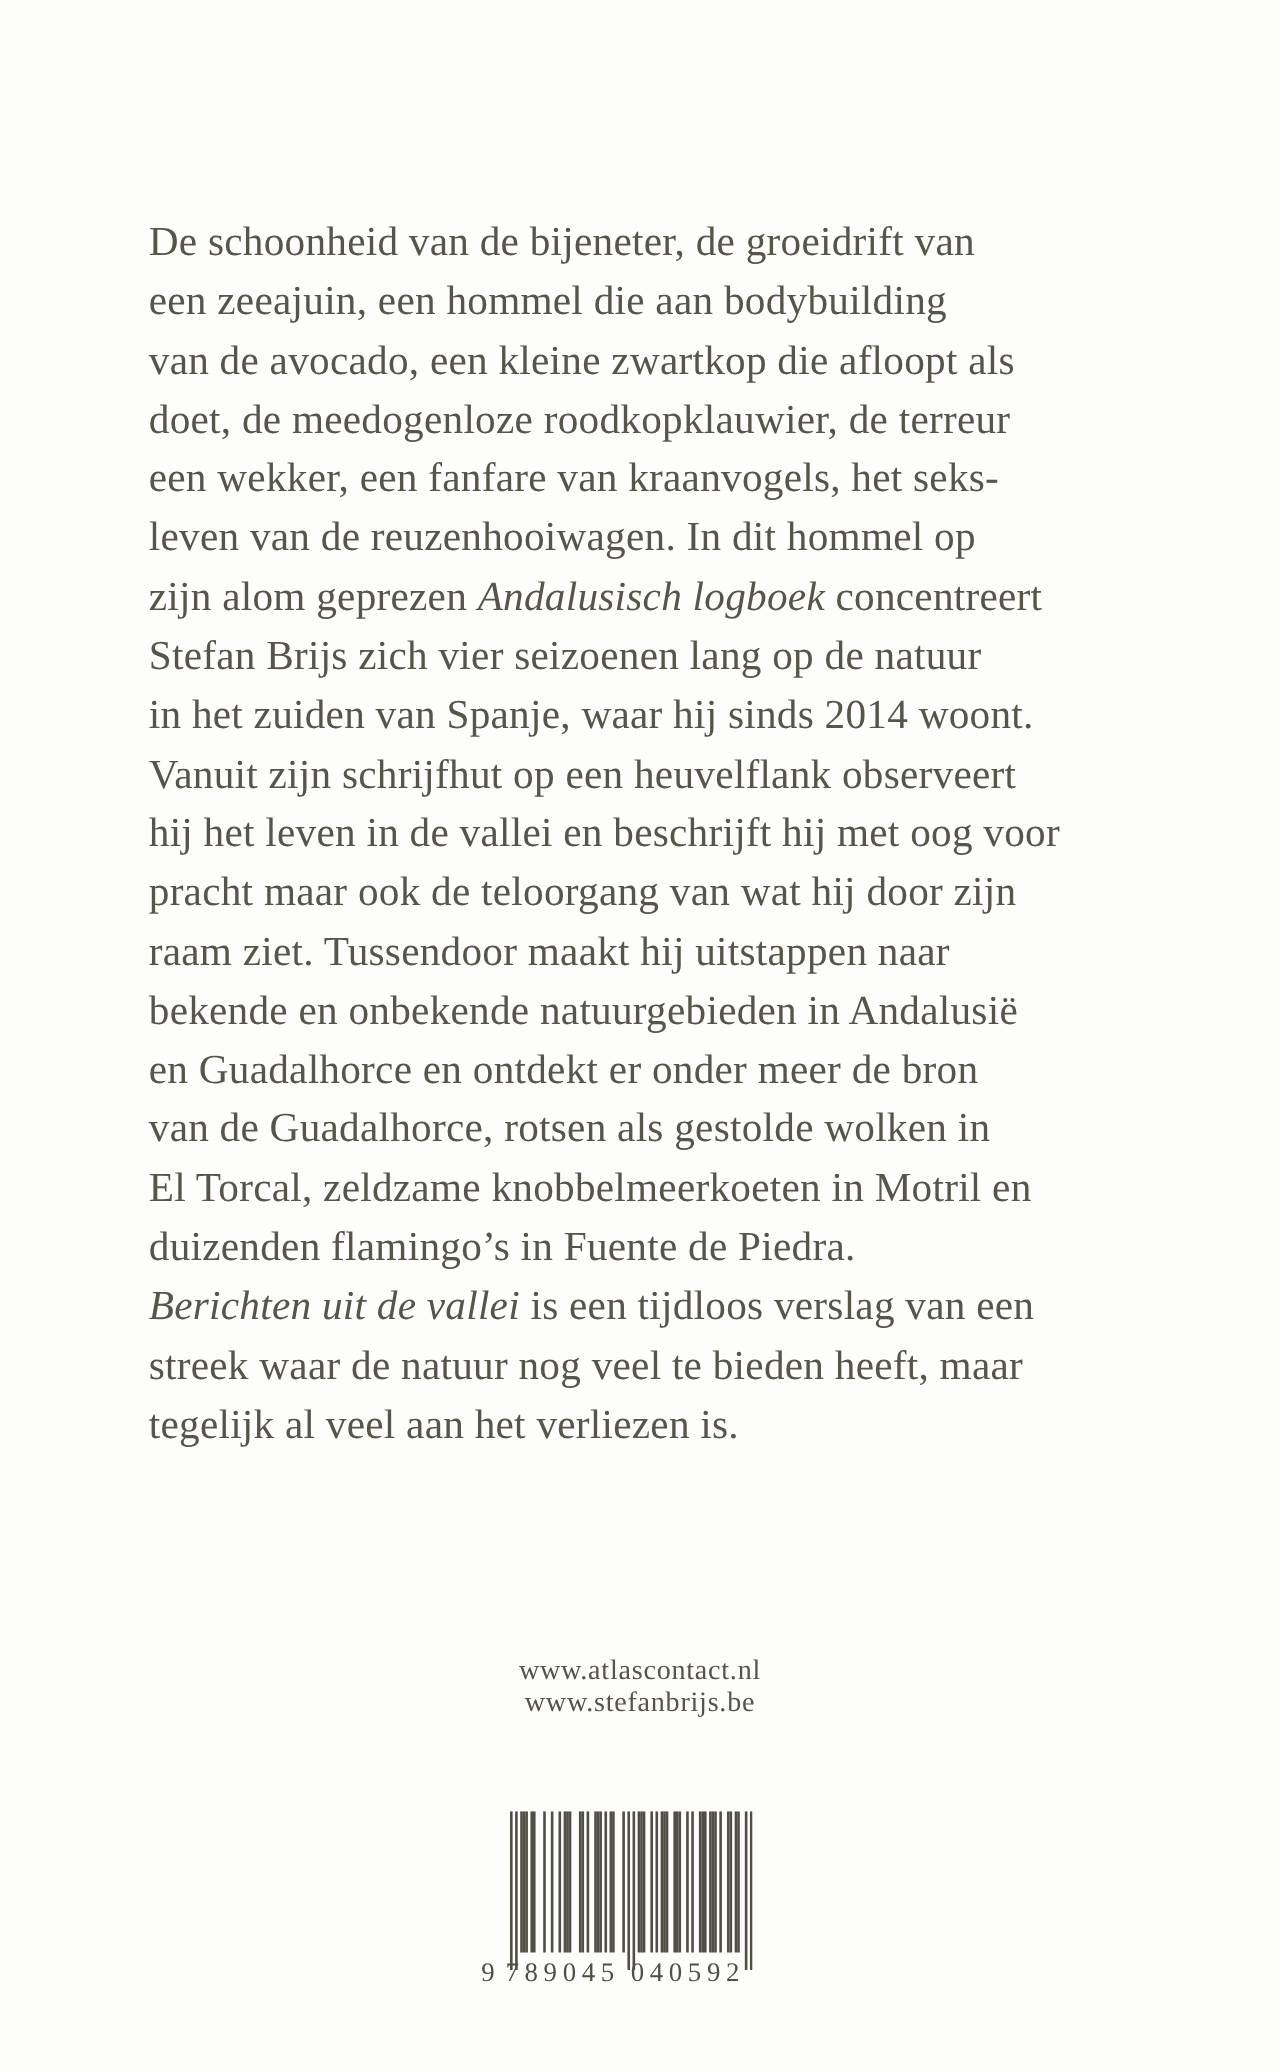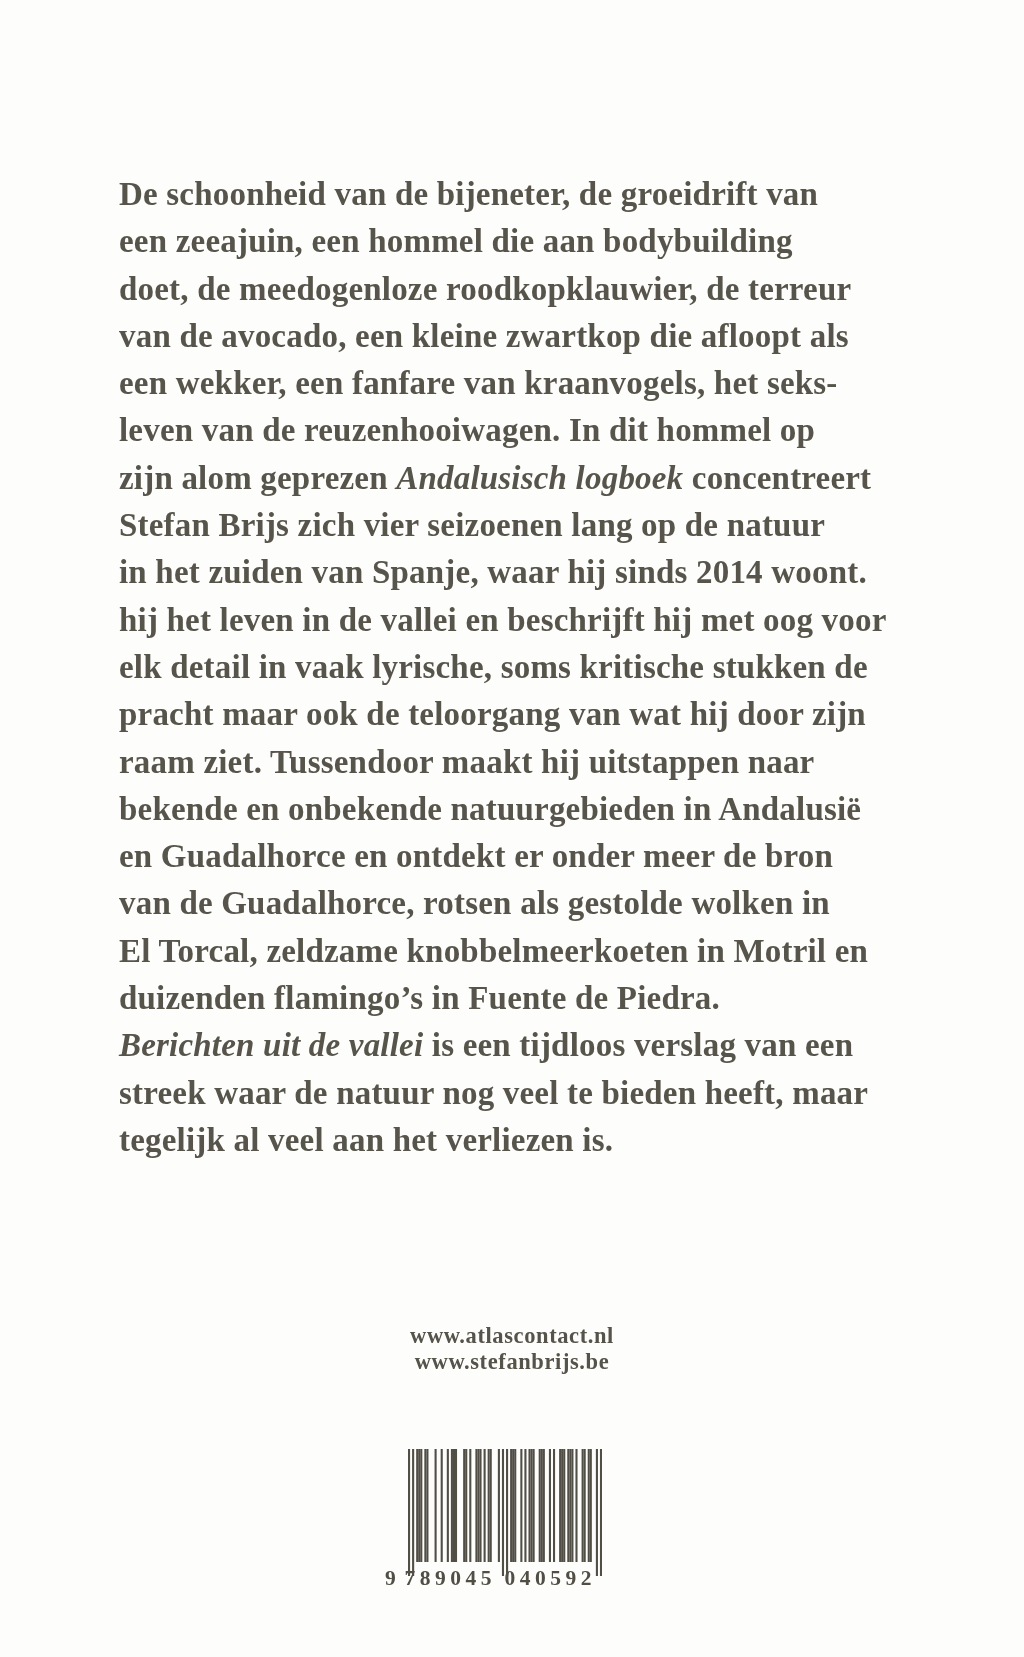--- a/index.html
+++ b/index.html
@@ -10,21 +10,20 @@
     width: 1024px;
     height: 1657px;
     background: #fdfdfb;
     position: relative;
     font-family: "Liberation Serif", serif;
     overflow: hidden;
   }
   .cover {
     position: absolute;
     inset: 0;
-    font-weight: bold;
   }
   .blurb {
     position: absolute;
     left: 119px;
     top: 171px;
     width: 800px;
     font-size: 33px;
     line-height: 47.3px;
     color: #57554b;
     letter-spacing: 0.2px;
@@ -70,29 +69,29 @@
   }
 </style>
 </head>
 <body>
 
 <div class="cover">
 
   <div class="blurb">
       <div class="line"><span>De schoonheid van de bijeneter, de groeidrift van</span></div>
       <div class="line"><span>een zeeajuin, een hommel die aan bodybuilding</span></div>
+      <div class="line"><span>van de avocado, een kleine zwartkop die afloopt als</span></div>
       <div class="line"><span>doet, de meedogenloze roodkopklauwier, de terreur</span></div>
-      <div class="line"><span>van de avocado, een kleine zwartkop die afloopt als</span></div>
       <div class="line"><span>een wekker, een fanfare van kraanvogels, het seks-</span></div>
       <div class="line"><span>leven van de reuzenhooiwagen. In dit hommel op</span></div>
       <div class="line"><span>zijn alom geprezen </span><i>Andalusisch logboek</i><span> concentreert</span></div>
       <div class="line"><span>Stefan Brijs zich vier seizoenen lang op de natuur</span></div>
       <div class="line"><span>in het zuiden van Spanje, waar hij sinds 2014 woont.</span></div>
+      <div class="line"><span>Vanuit zijn schrijfhut op een heuvelflank observeert</span></div>
       <div class="line"><span>hij het leven in de vallei en beschrijft hij met oog voor</span></div>
-      <div class="line"><span>elk detail in vaak lyrische, soms kritische stukken de</span></div>
       <div class="line"><span>pracht maar ook de teloorgang van wat hij door zijn</span></div>
       <div class="line"><span>raam ziet. Tussendoor maakt hij uitstappen naar</span></div>
       <div class="line"><span>bekende en onbekende natuurgebieden in Andalusië</span></div>
       <div class="line"><span>en Guadalhorce en ontdekt er onder meer de bron</span></div>
       <div class="line"><span>van de Guadalhorce, rotsen als gestolde wolken in</span></div>
       <div class="line"><span>El Torcal, zeldzame knobbelmeerkoeten in Motril en</span></div>
       <div class="line"><span>duizenden flamingo’s in Fuente de Piedra.</span></div>
       <div class="line"><i>Berichten uit de vallei</i><span> is een tijdloos verslag van een</span></div>
       <div class="line"><span>streek waar de natuur nog veel te bieden heeft, maar</span></div>
       <div class="line"><span>tegelijk al veel aan het verliezen is.</span></div>

